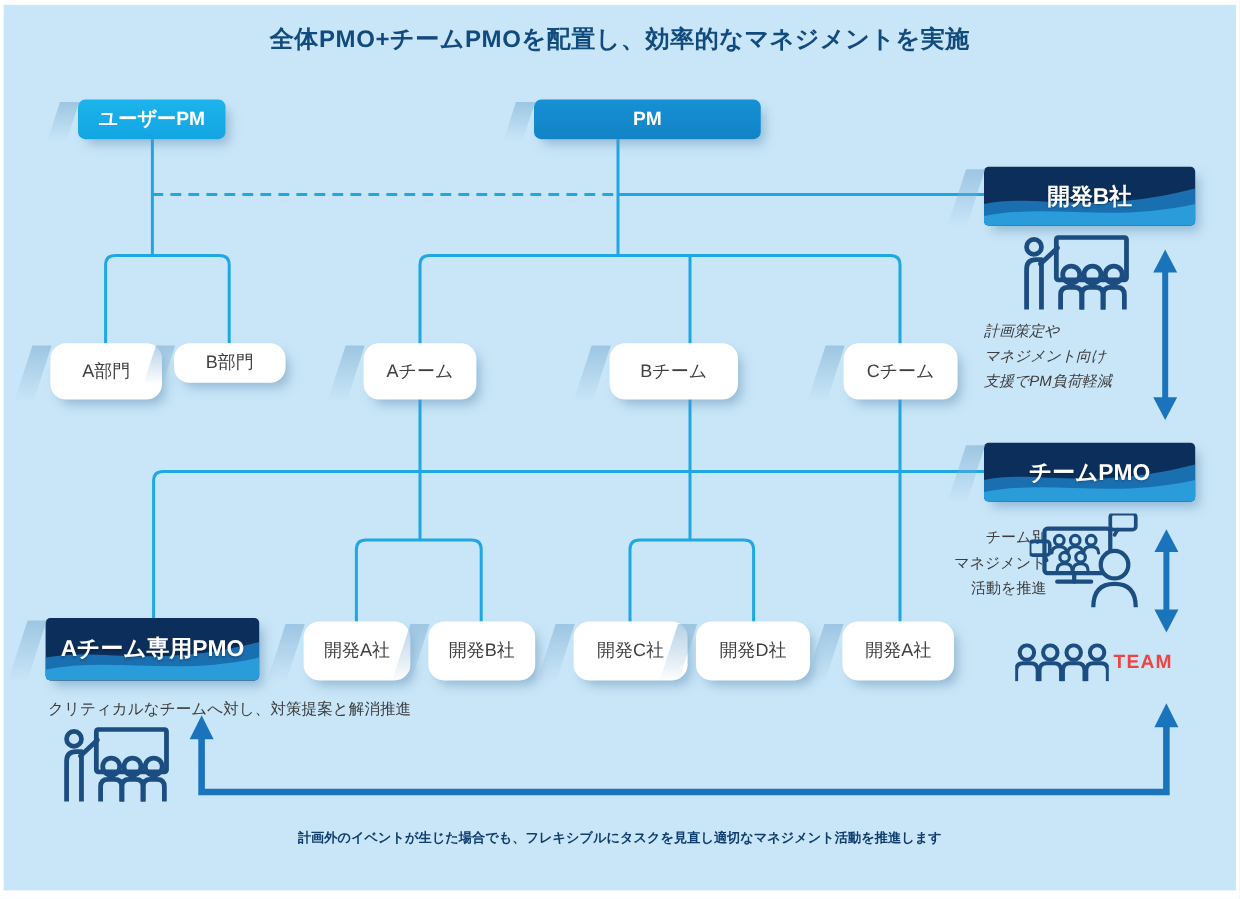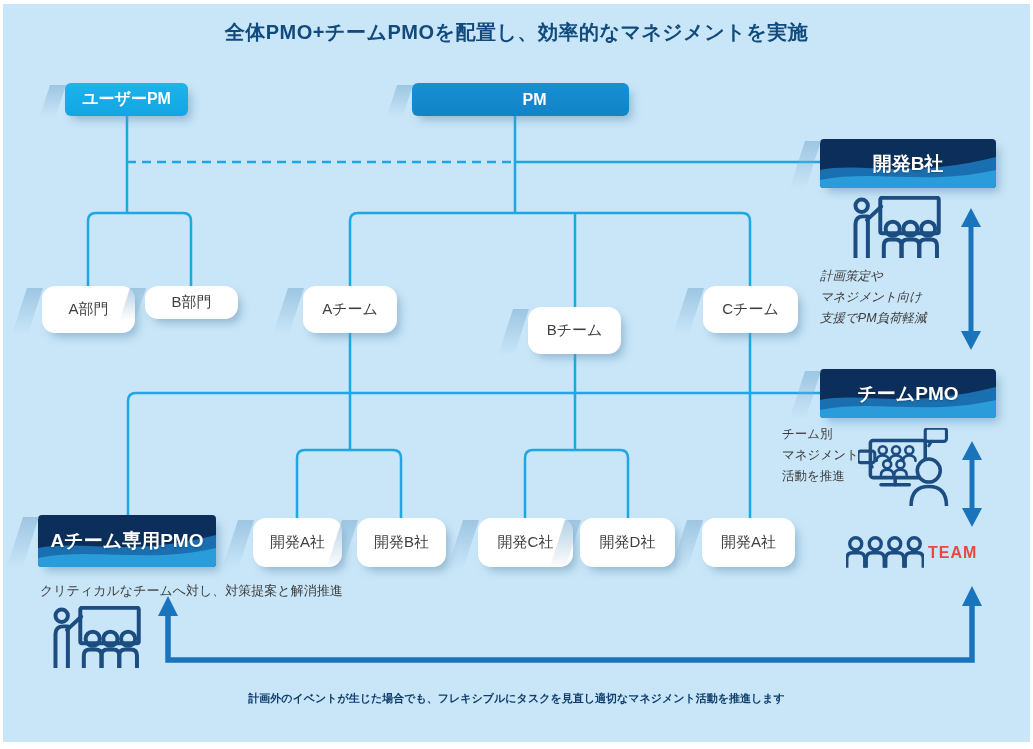--- a/index.html
+++ b/index.html
@@ -72,21 +72,21 @@
       <polygon points="168,596 158,616 178,616" stroke="none"></polygon>
       <polygon points="972,586 962,606 982,606" stroke="none"></polygon>
     </g>
   </svg>
 
   <div class="abs title">全体PMO+チームPMOを配置し、効率的なマネジメントを実施</div>
 
   <div class="node cyanbox" style="left:65px;top:83px;width:123px;height:33px;">
     <span>ユーザーPM</span>
   </div>
-  <div class="node bluebox" style="left:412px;top:83px;width:189px;height:33px;padding-left:28px;">
+  <div class="node bluebox" style="left:445px;top:83px;width:189px;height:33px;">
     <span>PM</span>
   </div>
 
   <div class="node pmo" style="left:820px;top:139px;width:176px;height:49px;">
     <div class="wave">
       <svg viewBox="0 0 176 49" preserveAspectRatio="none" width="100%" height="100%">
         <path d="M0,31 C40,22 85,41 176,18 L176,49 L0,49 Z" fill="#1a6fb0"></path>
         <path d="M0,41 C55,30 105,47 176,31 L176,49 L0,49 Z" fill="#2b9cda"></path>
       </svg>
     </div>
@@ -115,21 +115,21 @@
 
   <div class="node wbox" style="left:42px;top:286px;width:93px;height:47px;">
     <span>A部門</span>
   </div>
   <div class="node wbox" style="left:145px;top:286px;width:93px;height:33px;">
     <span>B部門</span>
   </div>
   <div class="node wbox" style="left:303px;top:286px;width:94px;height:47px;">
     <span>Aチーム</span>
   </div>
-  <div class="node wbox" style="left:528px;top:286px;width:93px;height:47px;margin-top:21px;">
+  <div class="node wbox" style="left:508px;top:286px;width:107px;height:47px;">
     <span>Bチーム</span>
   </div>
   <div class="node wbox" style="left:703px;top:286px;width:95px;height:47px;">
     <span>Cチーム</span>
   </div>
 
   <div class="node wbox" style="left:253px;top:518px;width:89px;height:49px;">
     <span>開発A社</span>
   </div>
   <div class="node wbox" style="left:357px;top:518px;width:89px;height:49px;">
@@ -158,21 +158,21 @@
       <circle cx="84" cy="37" r="8"></circle>
         <path d="M74,70 V56 Q74,49 81,49 H87 Q94,49 94,56 V70"></path>
     </svg>
   </div>
   <div class="note" style="left:820px;top:266px;width:150px;font-style:italic;">
     <div>計画策定や</div>
     <div>マネジメント向け</div>
     <div>支援でPM負荷軽減</div>
   </div>
 
-  <div class="note" style="left:782px;top:424px;width:90px;">
+  <div class="note" style="left:782px;top:438px;width:90px;text-align:right;">
     <div>チーム別</div>
     <div>マネジメント</div>
     <div>活動を推進</div>
   </div>
   <div class="icon" style="left:858px;top:428px;width:92px;height:78px;">
     <svg viewBox="0 0 104 88" fill="none" stroke="#1c4d80" stroke-width="4" stroke-linecap="round" stroke-linejoin="round">
       <rect x="14" y="14" width="62" height="42" rx="3"></rect>
       <line x1="42" y1="56" x2="42" y2="64"></line>
       <line x1="26" y1="64" x2="58" y2="64"></line>
       <g stroke-width="3">

